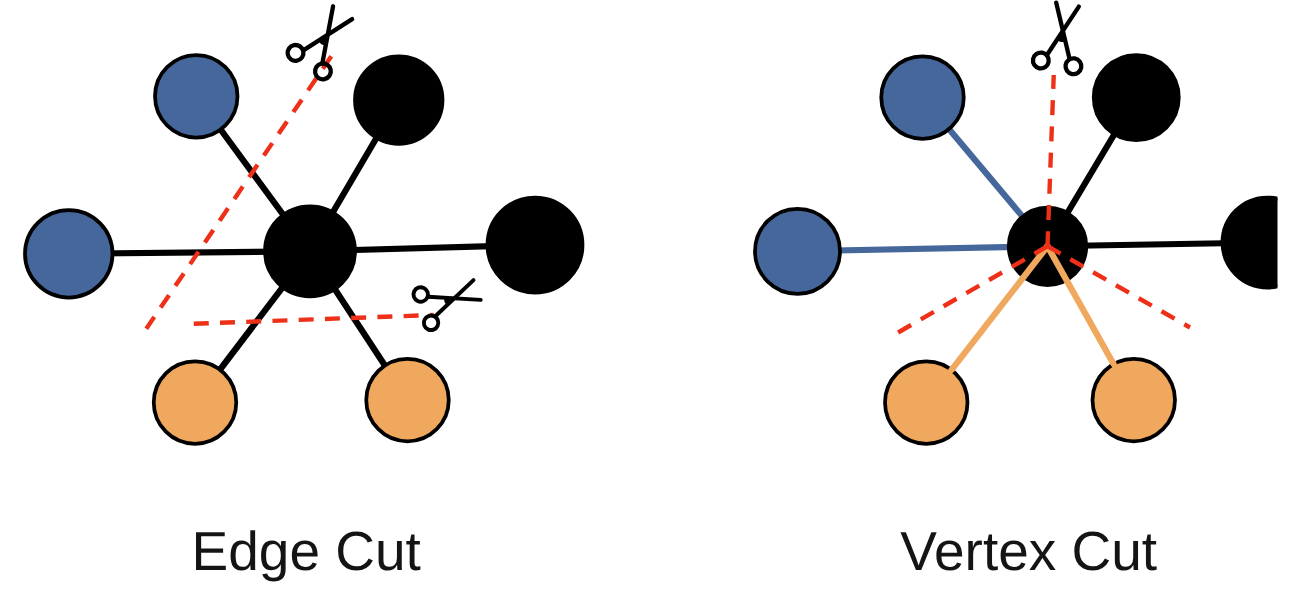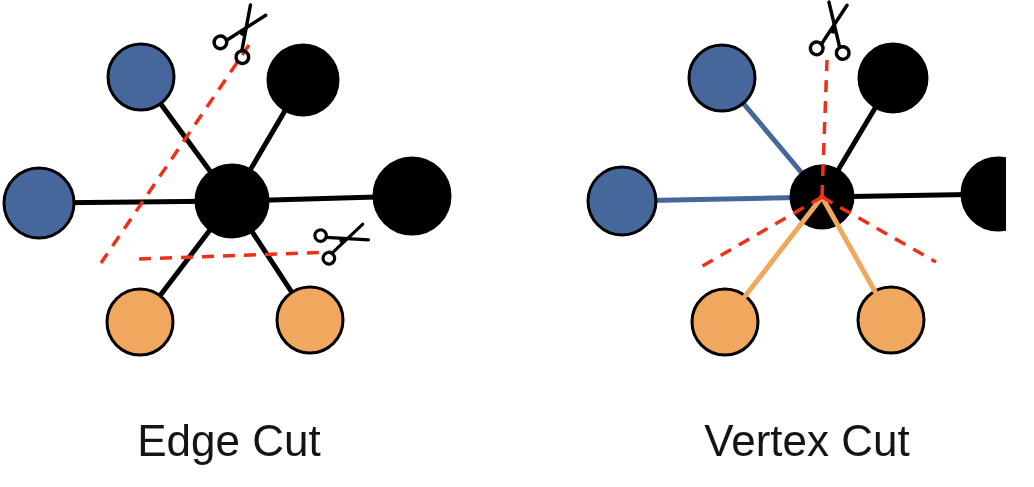--- a/index.html
+++ b/index.html
@@ -6,20 +6,21 @@
     margin: 0;
     padding: 0;
     background: #ffffff;
   }
   .canvas {
     position: relative;
     width: 1006px;
     height: 487px;
     background: #ffffff;
     overflow: hidden;
+    padding-left: 16px;
   }
   svg { display: block; }
   .diagram-label {
     font-family: "Liberation Sans", "DejaVu Sans", sans-serif;
     font-size: 44px;
     font-weight: 400;
     fill: #141414;
   }
 </style>
 </head>

